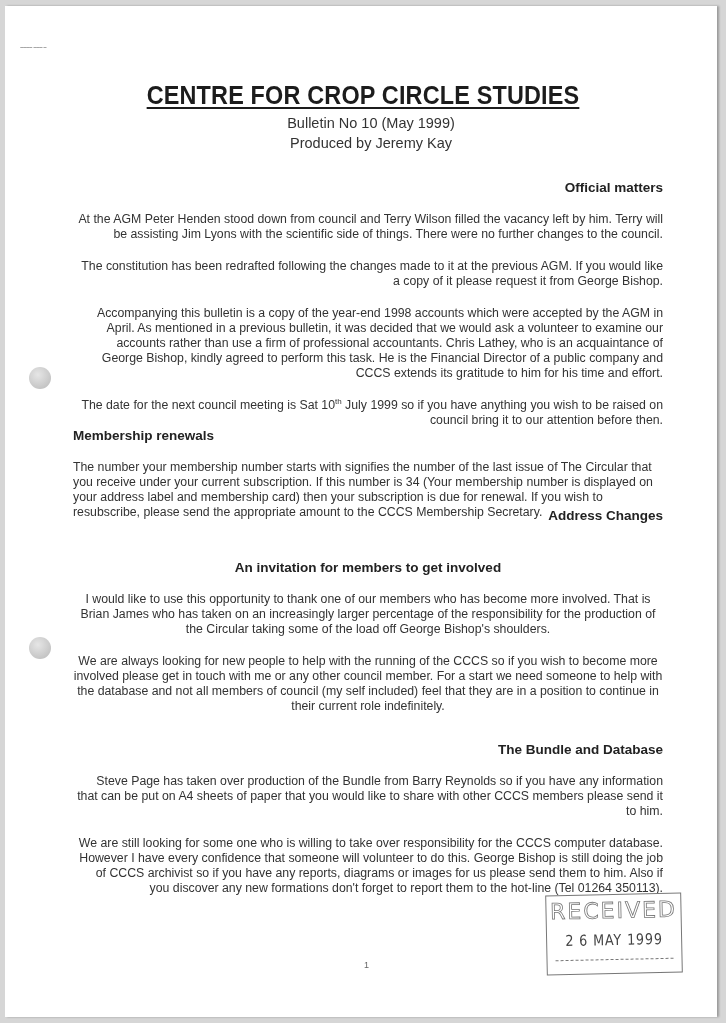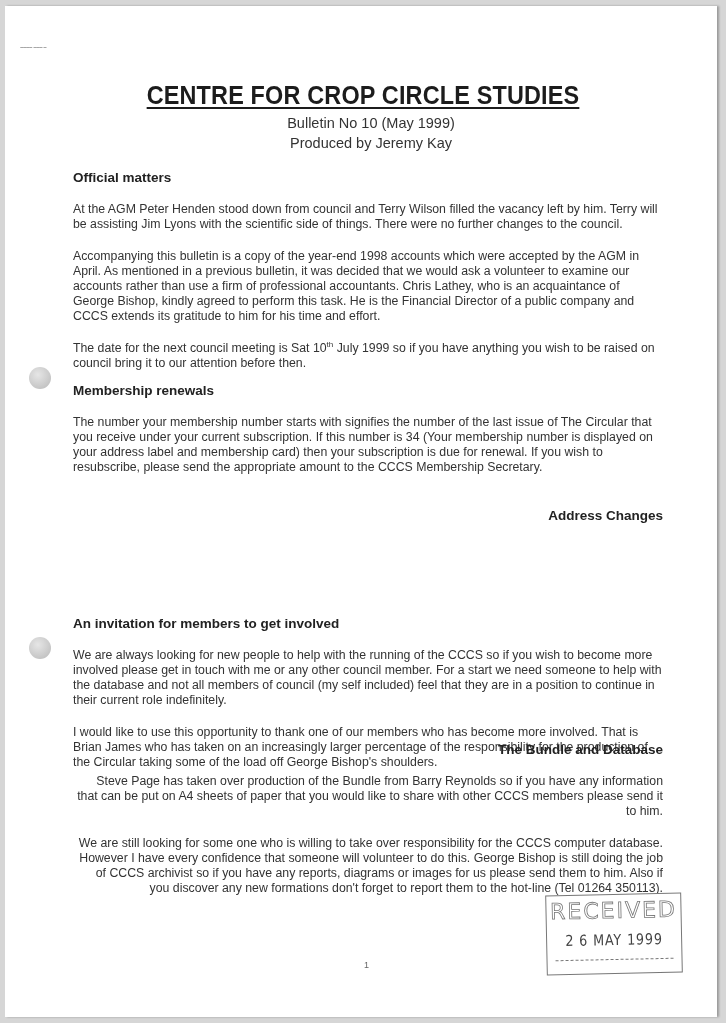--- a/index.html
+++ b/index.html
@@ -50,42 +50,43 @@
 <div class="page">
   <div class="scribble">~~~~ ~~~ ~</div>
   <div class="hole h1"></div>
   <div class="hole h2"></div>
 </div>
 
 <div class="title">CENTRE FOR CROP CIRCLE STUDIES</div>
 <div class="subtitle sub1">Bulletin No 10 (May 1999)</div>
 <div class="subtitle sub2">Produced by Jeremy Kay</div>
 
-<div class="section" style="top:170px;">
+<div class="section" style="top:180px;text-align:right;">
   <div class="heading">Official matters</div>
   <p class="para">At the AGM Peter Henden stood down from council and Terry Wilson filled the vacancy left by him. Terry will be assisting Jim Lyons with the scientific side of things. There were no further changes to the council.</p>
+  <p class="para">The constitution has been redrafted following the changes made to it at the previous AGM. If you would like a copy of it please request it from George Bishop.</p>
   <p class="para" style="margin-bottom:12px;">Accompanying this bulletin is a copy of the year-end 1998 accounts which were accepted by the AGM in April. As mentioned in a previous bulletin, it was decided that we would ask a volunteer to examine our accounts rather than use a firm of professional accountants. Chris Lathey, who  is an acquaintance of George Bishop, kindly agreed to perform this task. He is the Financial Director of a public company and CCCS  extends its gratitude to him for his time and effort.</p>
   <p class="para">
     <span>The date for the next council meeting is Sat 10</span><sup>th</sup><span> July 1999 so if you have anything you wish to be raised on council bring it to our attention before then.</span>
   </p>
 </div>
 
-<div class="section" style="top:383px;">
+<div class="section" style="top:428px;">
   <div class="heading">Membership renewals</div>
   <p class="para">The number your membership number starts with signifies the number of the last issue of  The Circular that you receive under your current subscription. If this number is 34 (Your membership number is displayed on your address label and membership card) then your subscription is due for renewal. If you wish to resubscribe, please send the appropriate amount to the CCCS Membership Secretary.</p>
 </div>
 
 <div class="section" style="top:508px;text-align:right;">
   <div class="heading">Address Changes</div>
 </div>
 
-<div class="section" style="top:616px;">
+<div class="section" style="top:560px;text-align:center;">
   <div class="heading">An invitation for members to get involved</div>
+  <p class="para">I would like to use this opportunity to thank one of our members who has become more involved. That is Brian James who has taken on an increasingly larger percentage of the responsibility for the production of the Circular taking some of the load off George Bishop's shoulders.</p>
   <p class="para">We are always looking for new people to help with the running of the CCCS so if you wish to become more involved please get in touch with me or any other council member. For a start we need someone to help with the database and not all members of council (my self  included) feel that they are in a position to continue in their current role indefinitely.</p>
-  <p class="para">I would like to use this opportunity to thank one of our members who has become more involved. That is Brian James who has taken on an increasingly larger percentage of the responsibility for the production of the Circular taking some of the load off George Bishop's shoulders.</p>
 </div>
 
 <div class="section" style="top:742px;text-align:right;">
   <div class="heading">The Bundle and Database</div>
   <p class="para">Steve Page has taken over production of the Bundle from Barry Reynolds so if you have any information that can be put on A4 sheets of paper that you would like to share with other CCCS members please send it to him.</p>
   <p class="para">We are still looking for some one who is willing to take over responsibility for the CCCS computer database. However I have every confidence that someone will volunteer to do this. George Bishop is still doing the job of CCCS archivist so if you have any reports, diagrams or images for us please send them to him. Also if you discover any new formations don't forget to report them to the hot-line (Tel 01264 350113).</p>
 </div>
 
 <div class="stamp">
   <div class="stamp-received">RECEIVED</div>

